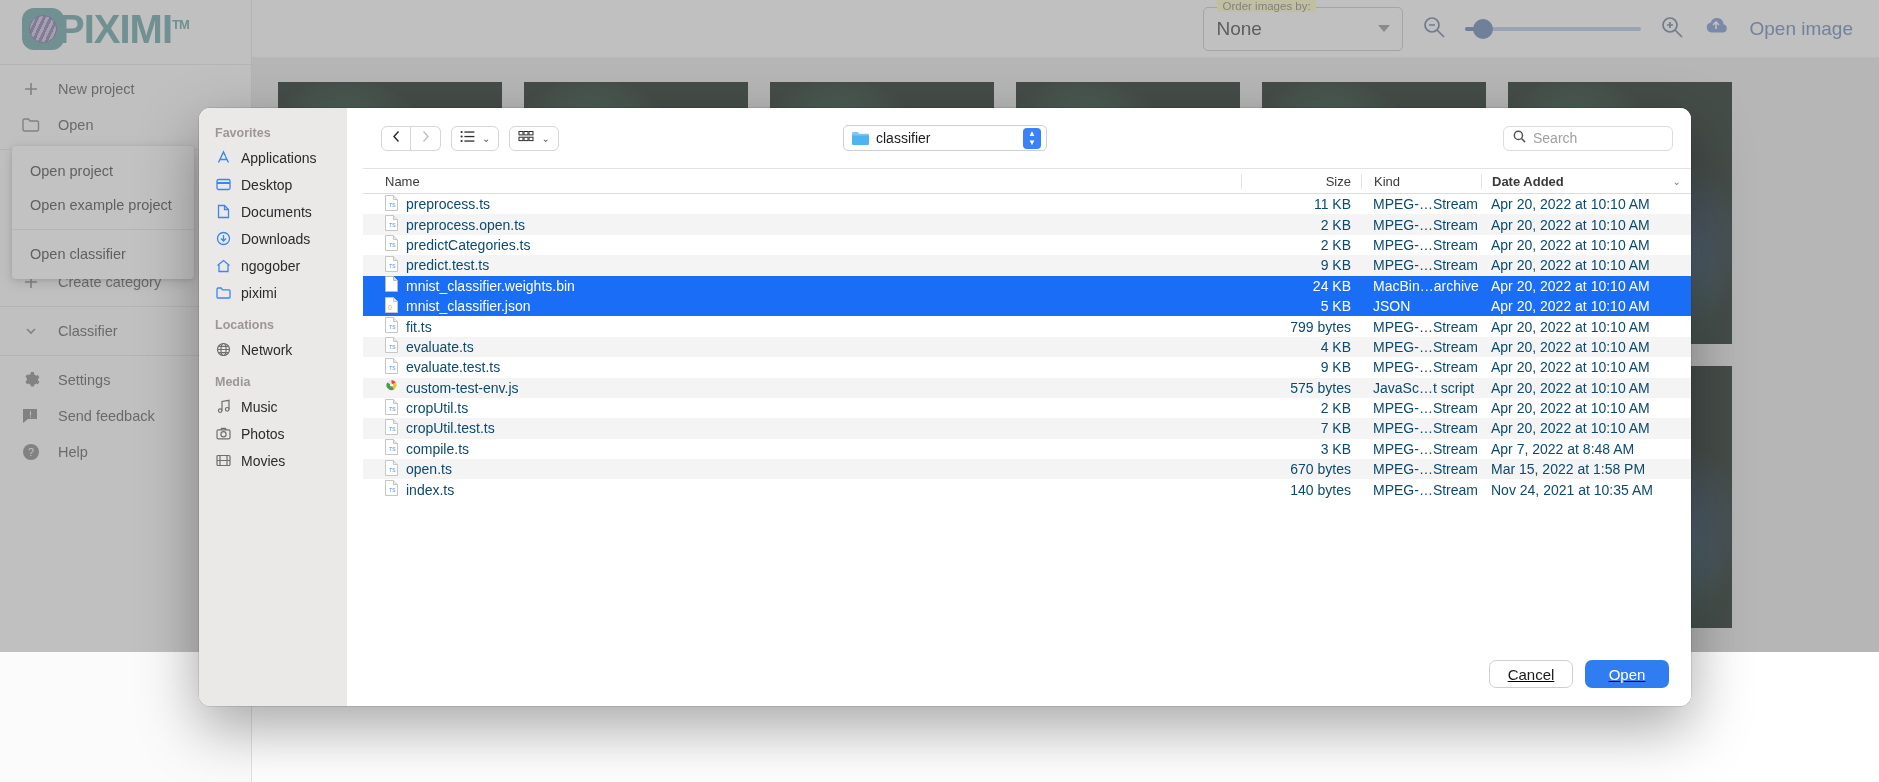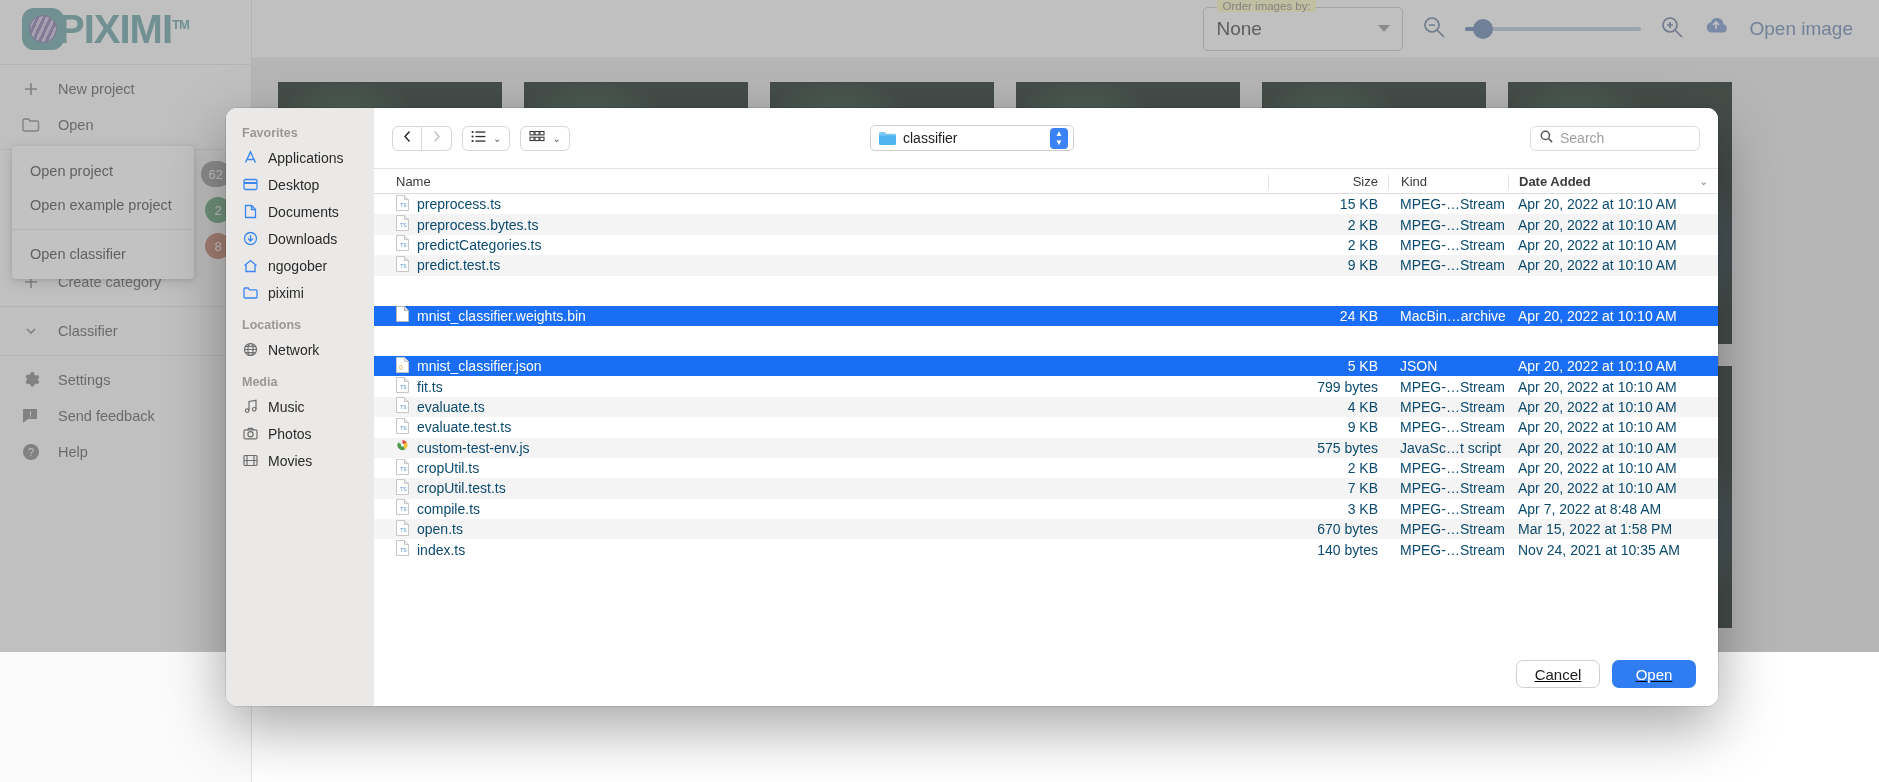--- a/index.html
+++ b/index.html
@@ -104,24 +104,25 @@
     padding: 8px 0; z-index: 5;
   }
   .menu-item { height: 34px; display: flex; align-items: center; padding: 0 18px; font-size: 14.5px; color: #4d4d4d; }
   .menu-sep { height: 1px; background: #e8e8e8; margin: 7px 0; }
 
   
   .dim { position: absolute; inset: 0; background: rgba(120,120,120,.45); z-index: 10; }
 
   
   .panel {
-    position: absolute; left: 226px; top: 108px; width: 1492px; height: 598px;
+    position: absolute; left: 199px; top: 108px; width: 1492px; height: 598px;
     background: #fff; border-radius: 11px; overflow: hidden; z-index: 20;
     box-shadow: 0 22px 60px rgba(0,0,0,.35), 0 0 0 .5px rgba(0,0,0,.18);
     display: flex;
+    gap: 16px;
   }
   .panel-side {
     width: 148px; flex: 0 0 148px; background: #ebe9e7;
     padding: 18px 0 0 0; font-size: 14px;
   }
   .sb-head { font-size: 12.5px; color: #9b9794; font-weight: bold; padding: 0 14px 4px 16px; margin-top: 12px; }
   .sb-head:first-child { margin-top: 0; }
   .sb-row { display: flex; align-items: center; gap: 9px; height: 27px; padding: 0 14px 0 16px; color: #2b2b2b; }
   .sb-icn { width: 17px; height: 17px; flex: 0 0 17px; display: flex; align-items: center; justify-content: center; color: #3b87f0; }
   .sb-icn.gray { color: #6f6f6f; }
@@ -168,21 +169,21 @@
   }
   .col-name { flex: 1; padding-left: 22px; min-width: 0; }
   .col-size { width: 120px; text-align: right; padding-right: 10px; border-left: .5px solid #e4e4e4; }
   .col-kind { width: 120px; padding-left: 12px; border-left: .5px solid #e4e4e4; }
   .col-date { width: 210px; padding-left: 10px; border-left: .5px solid #e4e4e4; font-weight: bold; display:flex; align-items:center; }
   .sort-caret { margin-left: auto; margin-right: 10px; font-size: 10px; color: #7a7a7a; font-weight: normal; }
 
   .filelist { flex: 1; overflow: hidden; font-size: 14px; }
   .frow { display: flex; align-items: center; height: 20.4px; color: #0c4a6e; }
   .frow.alt { background: #f4f4f4; }
-  .frow.sel { background: #1a6ef5; color: #fff; margin-top: 30px; }
+  .frow.sel { background: #1a6ef5; color: #fff; }
   .fname { flex: 1; display: flex; align-items: center; gap: 8px; padding-left: 22px; min-width: 0; }
   .fsize { width: 120px; text-align: right; padding-right: 10px; }
   .fkind { width: 120px; padding-left: 12px; }
   .fdate { width: 210px; padding-left: 10px; }
   .fico { width: 13px; height: 16px; flex: 0 0 13px; }
 
   .panel-foot {
     height: 64px; flex: 0 0 64px; display: flex; align-items: center; justify-content: flex-end;
     gap: 12px; padding-right: 22px; text-decoration: underline;
   }
@@ -562,32 +563,32 @@
       <div class="filelist" id="filelist">
           <div class="frow">
             <div class="fname">
               <span><svg class="fico" viewBox="0 0 13 16">
                   <path d="M.5.5h8l4 4v11H.5z" fill="#fff" stroke="#c6c6c6"></path>
                   <path d="M8.5.5v4h4" fill="#eaeaea" stroke="#c6c6c6"></path>
                   <text x="4.2" y="12" font-size="5" fill="#4f8fd4" font-family="Liberation Sans">TS</text>
                 </svg></span>
               <span>preprocess.ts</span>
             </div>
-            <div class="fsize">15 KB</div>
+            <div class="fsize">11 KB</div>
             <div class="fkind">MPEG-…Stream</div>
             <div class="fdate">Apr 20, 2022 at 10:10 AM</div>
           </div>
           <div class="frow alt">
             <div class="fname">
               <span><svg class="fico" viewBox="0 0 13 16">
                   <path d="M.5.5h8l4 4v11H.5z" fill="#fff" stroke="#c6c6c6"></path>
                   <path d="M8.5.5v4h4" fill="#eaeaea" stroke="#c6c6c6"></path>
                   <text x="4.2" y="12" font-size="5" fill="#4f8fd4" font-family="Liberation Sans">TS</text>
                 </svg></span>
-              <span>preprocess.bytes.ts</span>
+              <span>preprocess.open.ts</span>
             </div>
             <div class="fsize">2 KB</div>
             <div class="fkind">MPEG-…Stream</div>
             <div class="fdate">Apr 20, 2022 at 10:10 AM</div>
           </div>
           <div class="frow">
             <div class="fname">
               <span><svg class="fico" viewBox="0 0 13 16">
                   <path d="M.5.5h8l4 4v11H.5z" fill="#fff" stroke="#c6c6c6"></path>
                   <path d="M8.5.5v4h4" fill="#eaeaea" stroke="#c6c6c6"></path>

